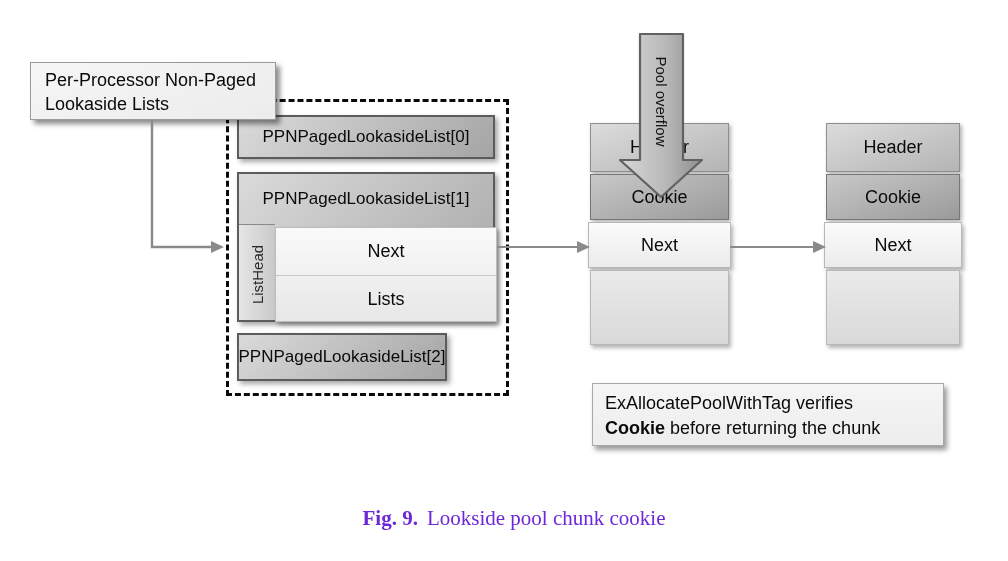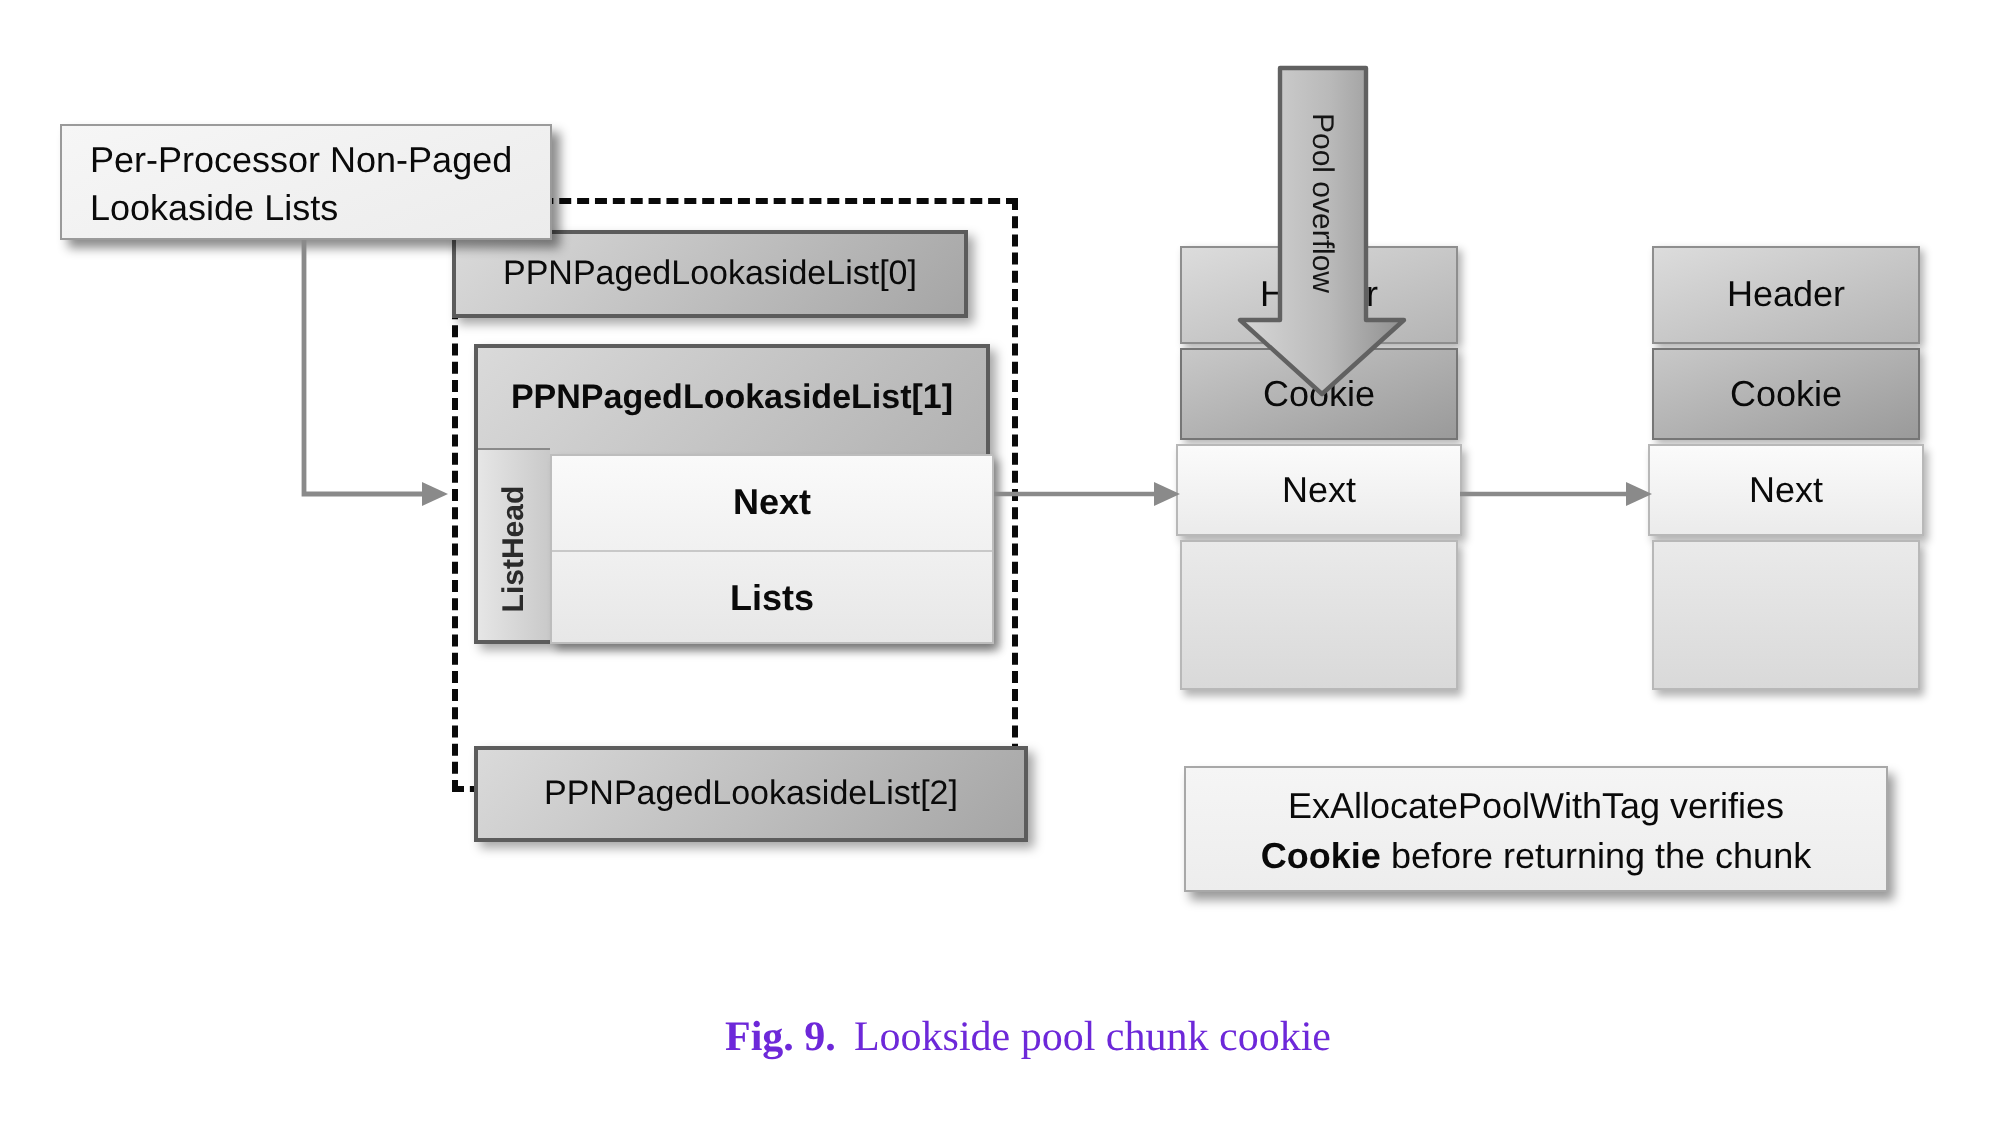--- a/index.html
+++ b/index.html
@@ -20,23 +20,23 @@
     border:3px dashed #0a0a0a;z-index:1;
   }
   
   .gray-box{
     position:absolute;box-sizing:border-box;
     background:linear-gradient(135deg,#dadada 0%,#a5a5a5 100%);
     border:2px solid #5c5c5c;box-shadow:3px 3px 5px rgba(0,0,0,0.35);
     display:flex;align-items:center;justify-content:center;
     font-size:17px;z-index:2;
   }
-  .box0{left:226px;top:115px;width:258px;height:44px;}
-  .box2{left:237px;top:333px;width:277px;height:48px;margin-top:40px;}
-  .box1{left:237px;top:172px;width:258px;height:150px;display:block;font-weight:bold;}
+  .box0{left:237px;top:115px;width:258px;height:44px;}
+  .box2{left:237px;top:333px;width:210px;height:48px;}
+  .box1{left:237px;top:172px;width:258px;height:150px;display:block;}
   .box1-header{
     position:absolute;left:0;top:0;right:0;height:50px;
     display:flex;align-items:center;justify-content:center;font-size:17px;
   }
   .listhead-col{
     position:absolute;left:0;top:50px;width:36px;bottom:0;
     background:linear-gradient(to right,#e6e6e6,#c9c9c9);
     border-top:1px solid #8a8a8a;
   }
   .listhead-text{
@@ -89,21 +89,21 @@
   }
   .overflow-label span{
     position:absolute;left:-70px;top:-10px;width:140px;text-align:center;
     transform:rotate(90deg);font-size:15px;color:#151515;display:block;white-space:nowrap;
   }
   
   .note-box{
     position:absolute;left:592px;top:383px;width:352px;height:63px;box-sizing:border-box;
     background:linear-gradient(180deg,#f5f5f5,#ededed);
     border:1px solid #a8a8a8;box-shadow:3px 4px 5px rgba(0,0,0,0.4);
-    padding:7px 12px;font-size:18px;line-height:1.4;z-index:4;text-align:center;
+    padding:7px 12px;font-size:18px;line-height:1.4;z-index:4;
   }
   .note-box b{font-weight:bold;}
   
   .caption{
     position:absolute;left:254px;top:506px;width:520px;text-align:center;
     font-family:"Liberation Serif",serif;font-size:21px;color:#6d28d9;z-index:2;
   }
   .caption .fig-label{font-weight:bold;margin-right:9px;}
 </style>
 </head>

